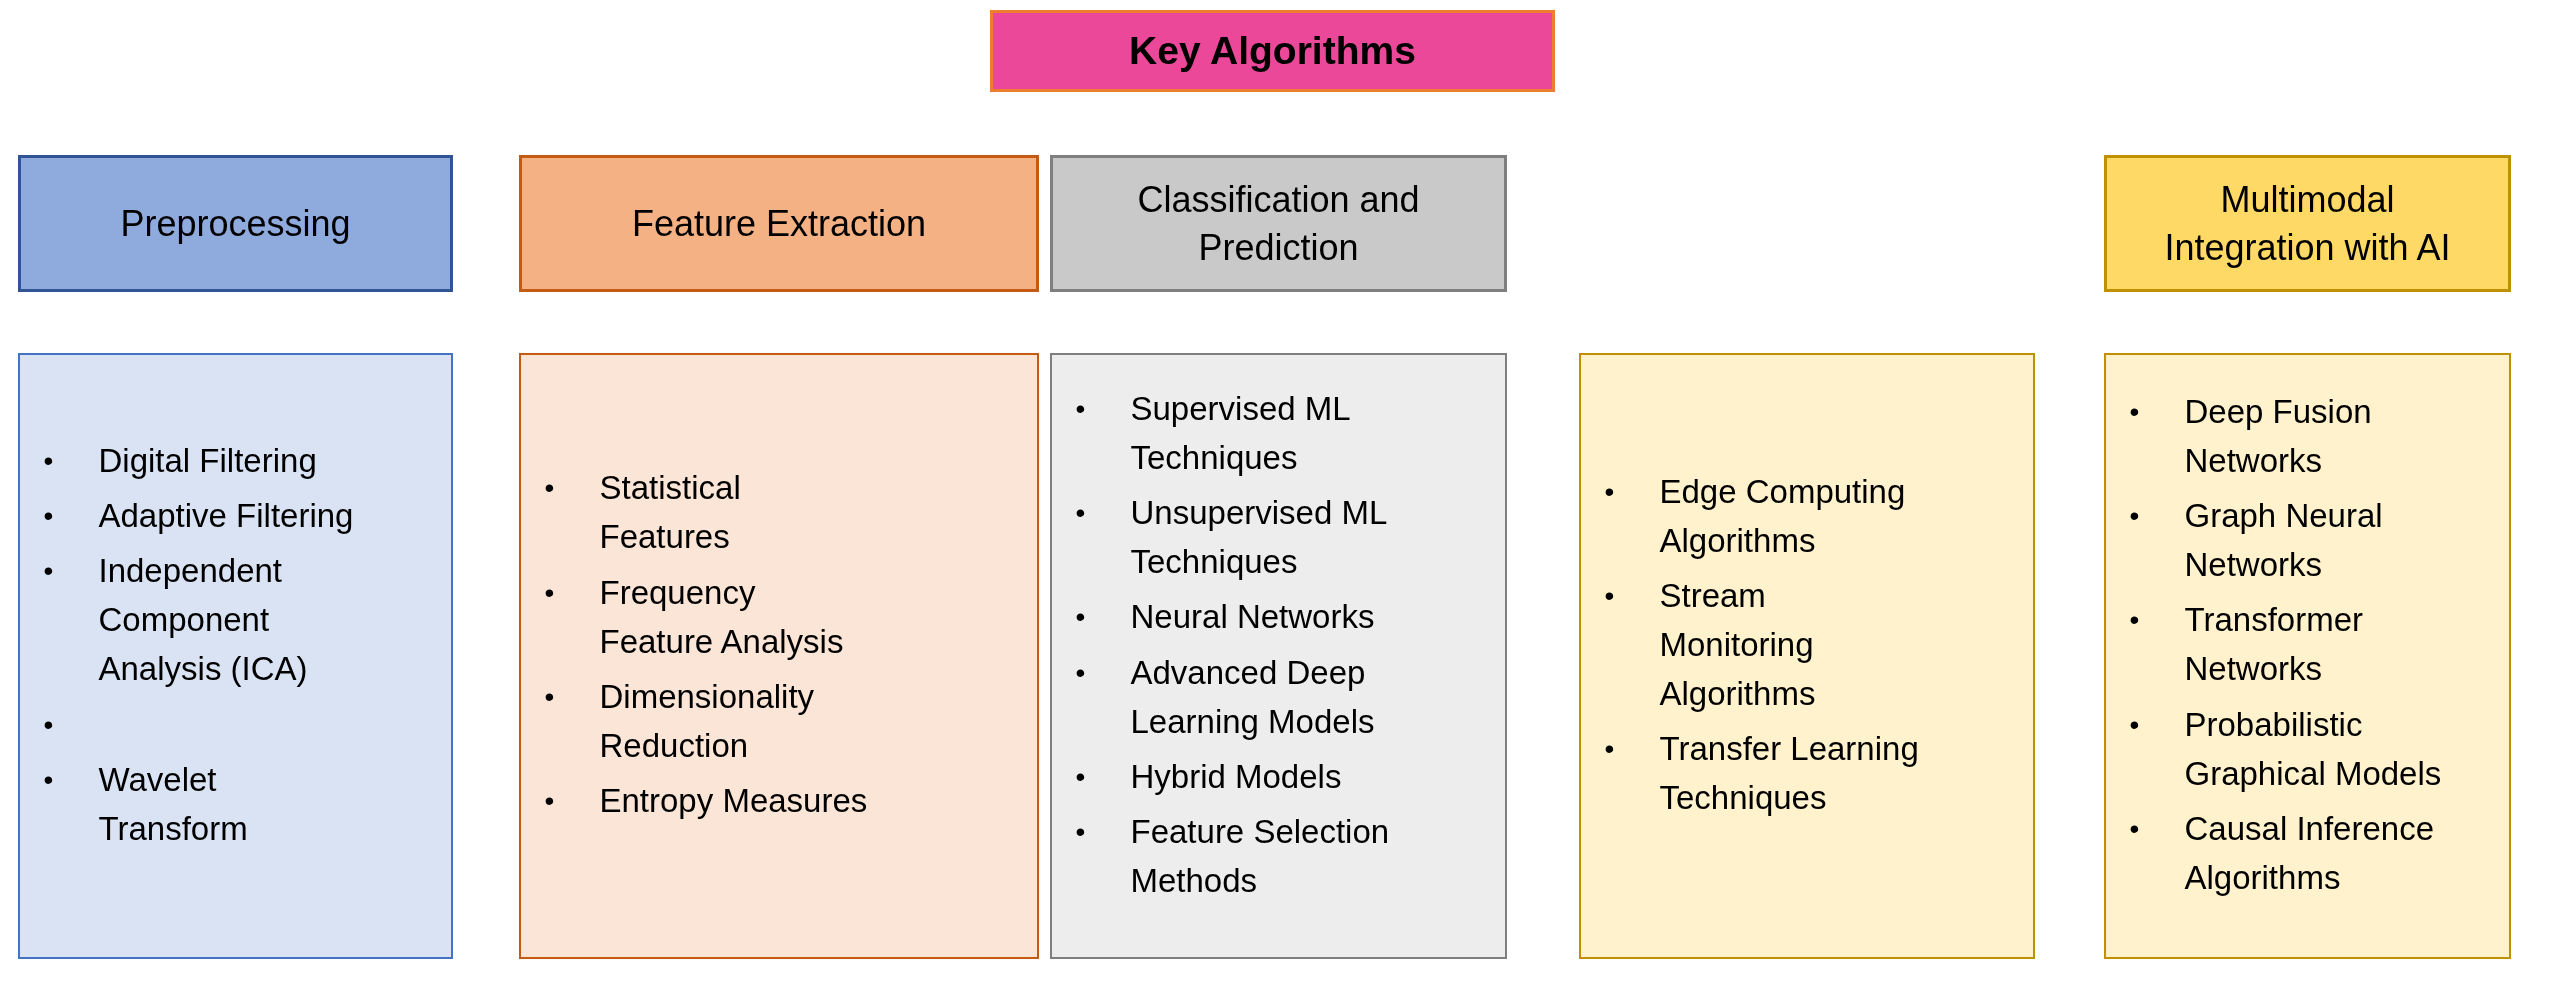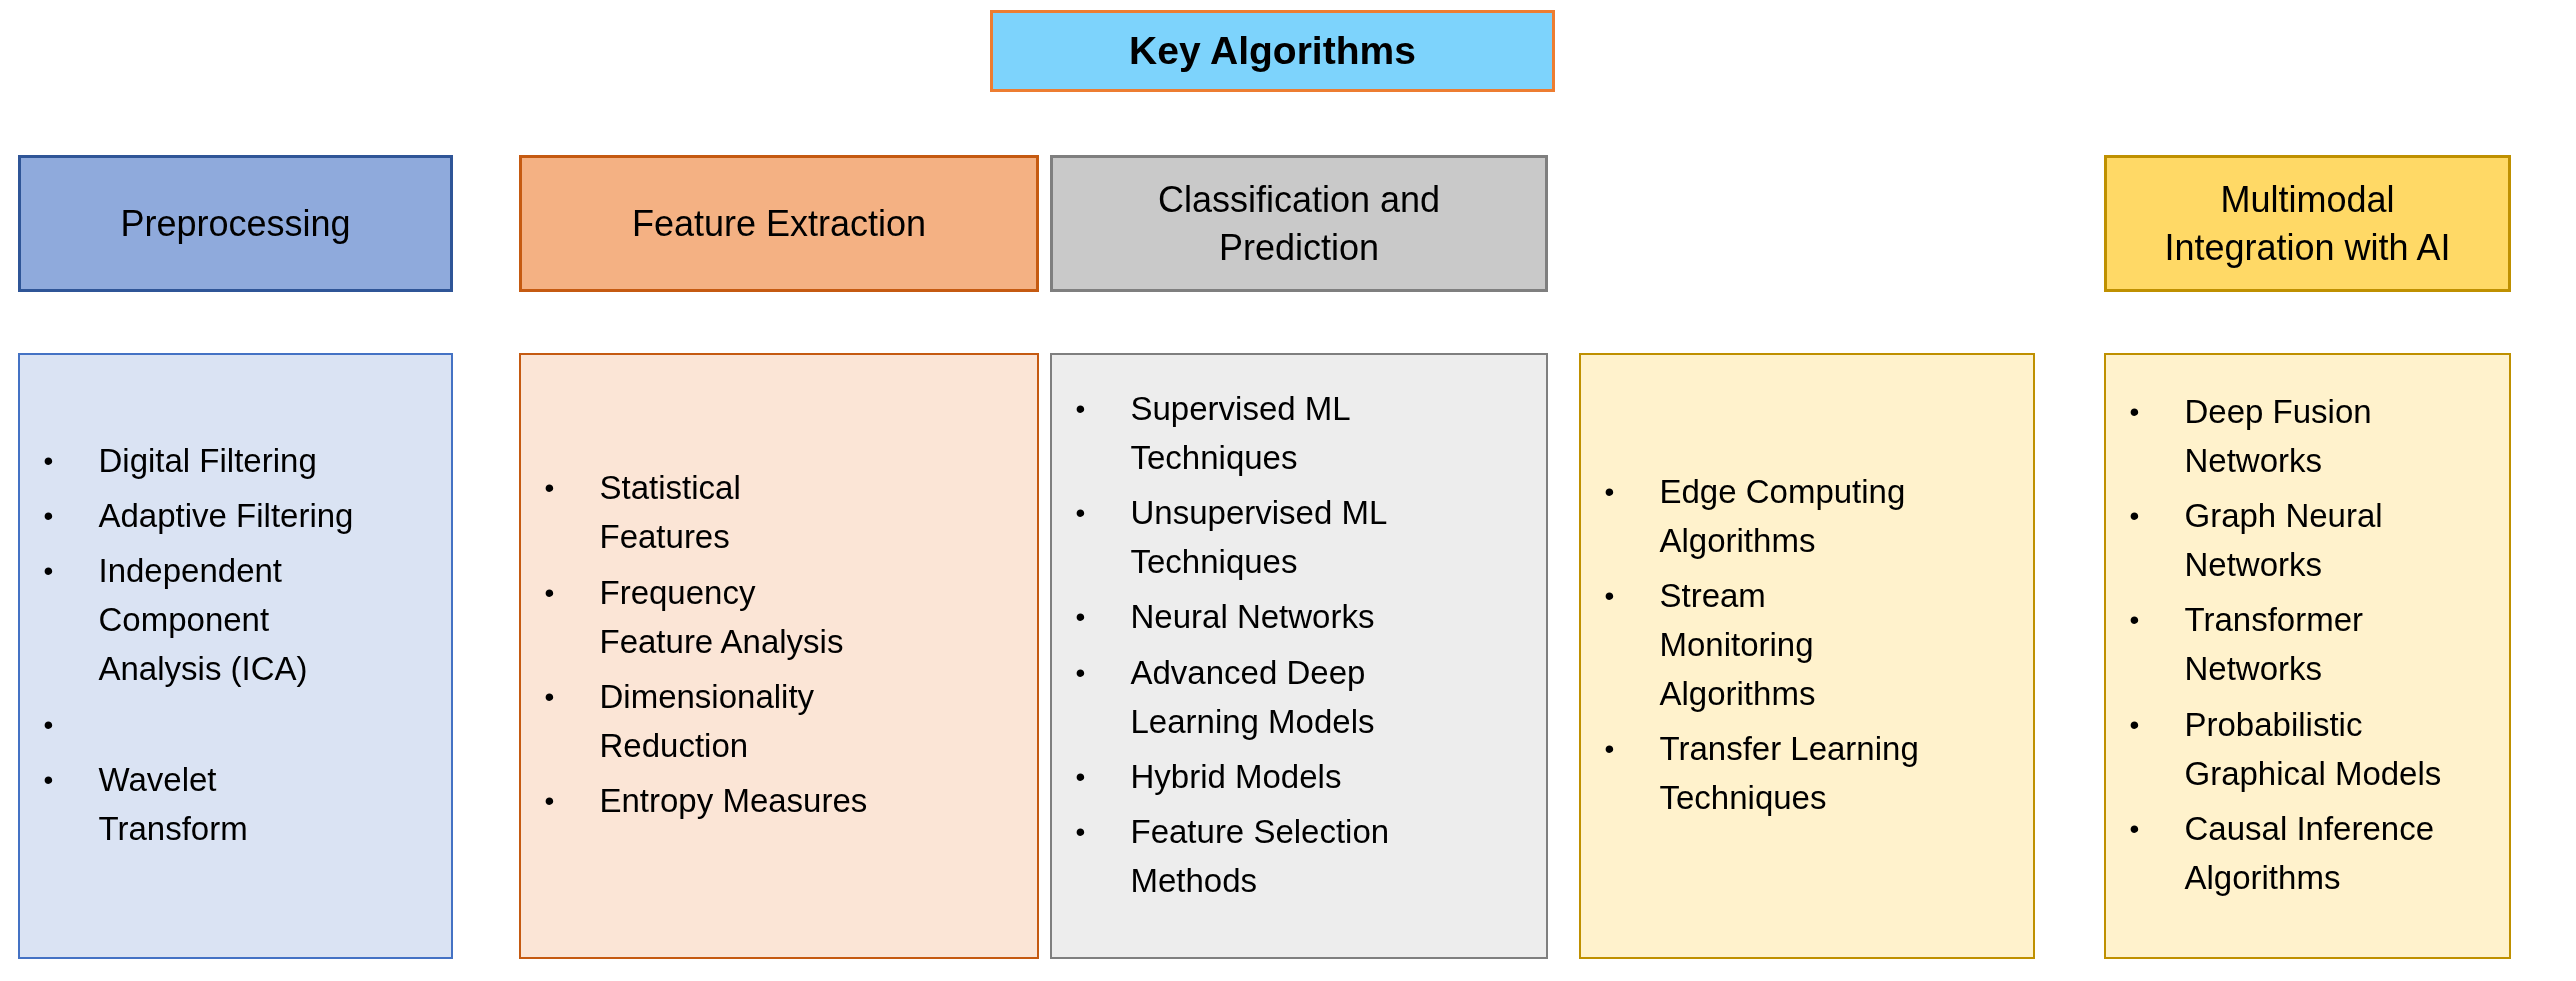--- a/index.html
+++ b/index.html
@@ -40,21 +40,21 @@
   }
 
   
   .column {
     position: absolute;
     top: 155px;
     height: 803px;
   }
   .column:nth-child(1) { left: 18px;   width: 435px; }
   .column:nth-child(2) { left: 519px;  width: 520px; }
-  .column:nth-child(3) { left: 1050px; width: 457px; padding-left: 41px; }
+  .column:nth-child(3) { left: 1050px; width: 457px; }
   .column:nth-child(4) { left: 1579px; width: 456px; }
   .column:nth-child(5) { left: 2104px; width: 407px; }
 
   .column-header {
     position: absolute;
     left: 0;
     top: 0;
     width: 100%;
     height: 137px;
     box-sizing: border-box;
@@ -105,21 +105,21 @@
     font-size: 33px;
     line-height: 49px;
     white-space: pre-line;
   }
 </style>
 </head>
 <body>
 
 <div class="canvas">
 
-  <div class="title-box" style="background: #7dd3fc; border-color: rgb(237, 125, 49);">
+  <div class="title-box" style="background: #ec4899; border-color: rgb(237, 125, 49);">
     <span class="title-label">Key Algorithms</span>
   </div>
 
   <div>
   <div class="column" style="--hbg: #8FAADC; --hbd: #2F5597; --bbg: #DAE3F3; --bbd: #4472C4;">
     <div class="column-header">
       <span class="column-header-label">Preprocessing</span>
     </div>
     <div class="column-body">
           <div class="bullet-item">

